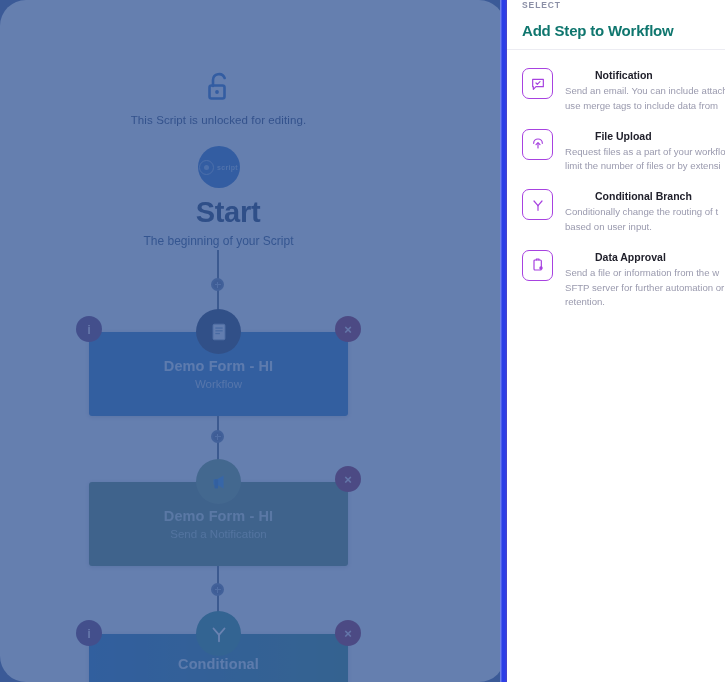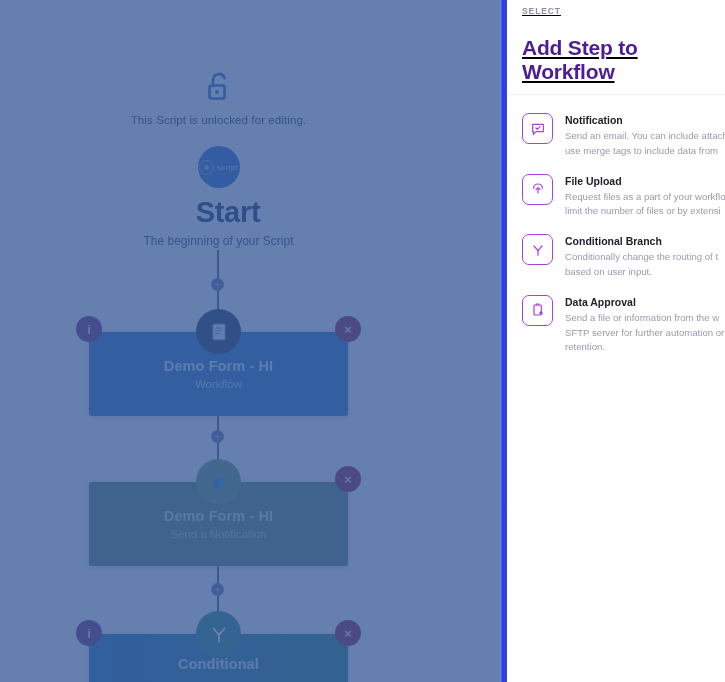--- a/index.html
+++ b/index.html
@@ -9,20 +9,21 @@
     font-family: "Liberation Sans", sans-serif;
     background: #4d6699;
   }
   #app { position: relative; width: 725px; height: 682px; overflow: hidden; }
 
   
   #canvas {
     position: absolute; left: 0; top: 0; width: 505px; height: 682px;
     background: #eef1f6;
     overflow: hidden;
+    border-radius: 26px;
   }
   #canvas-inner { position: absolute; left: 0; top: 0; width: 505px; height: 682px; }
 
   .lock-block { position: absolute; left: 0; top: 72px; width: 437px; text-align: center; }
   .lock-icon { display:block; margin: 0 auto 10px auto; width: 26px; height: 30px; }
   .lock-text { font-size: 11.5px; line-height: 16px; color: #2f4570; letter-spacing: .1px; }
 
   .start-block { position: absolute; left: 0; top: 146px; width: 437px; text-align: center; }
   .start-logo {
     width: 42px; height: 42px; border-radius: 50%;
@@ -91,33 +92,33 @@
   #edge-border {
     position: absolute; left: 500px; top: 0; width: 7px; height: 682px;
     background: linear-gradient(90deg,#7c8fe8 0%, #2b3ee8 35%, #2b3ee8 70%, #4a42c8 100%);
   }
 
   
   #panel {
     position: absolute; left: 507px; top: 0; width: 218px; height: 682px;
     background: #ffffff; overflow: hidden;
   }
-  .panel-head { padding: 6px 0 10px 15px; border-bottom: 1px solid #ececf2; text-decoration: underline; }
+  .panel-head { padding: 0 0 10px 15px; border-bottom: 1px solid #ececf2; }
   .panel-eyebrow { font-size: 8.5px; letter-spacing: .9px; color: #8b8fa6; font-weight: 700; }
-  .panel-title { font-size: 21px; font-weight: 700; color: #4c1d95; margin-top: 20px; letter-spacing: -.2px; }
+  .panel-title { font-size: 15px; font-weight: 700; color: #0f766e; margin-top: 12px; letter-spacing: -.2px; }
 
   .panel-list { padding-top: 9px; }
   .panel-item { display: flex; gap: 12px; padding: 6px 0 6px 15px; align-items: flex-start; }
   .item-icon {
     flex: 0 0 auto; width: 31px; height: 31px; border-radius: 7px;
     border: 1.6px solid #a742e0; display:flex; align-items:center; justify-content:center;
     margin-top: 3px;
   }
   .item-text { min-width: 0; padding-right: 0; }
-  .item-name { font-size: 10.5px; font-weight: 700; color: #21212c; line-height: 14px; }
+  .item-name { font-size: 10.5px; font-weight: 700; color: #21212c; line-height: 14px; margin-left: 30px; }
   .item-desc {
     font-size: 9.6px; color: #9a9aae; line-height: 14.8px; margin-top: 1px;
     width: 172px; white-space: pre; overflow: hidden;
   }
 </style>
 </head>
 <body>
 
 <div id="app">
 

